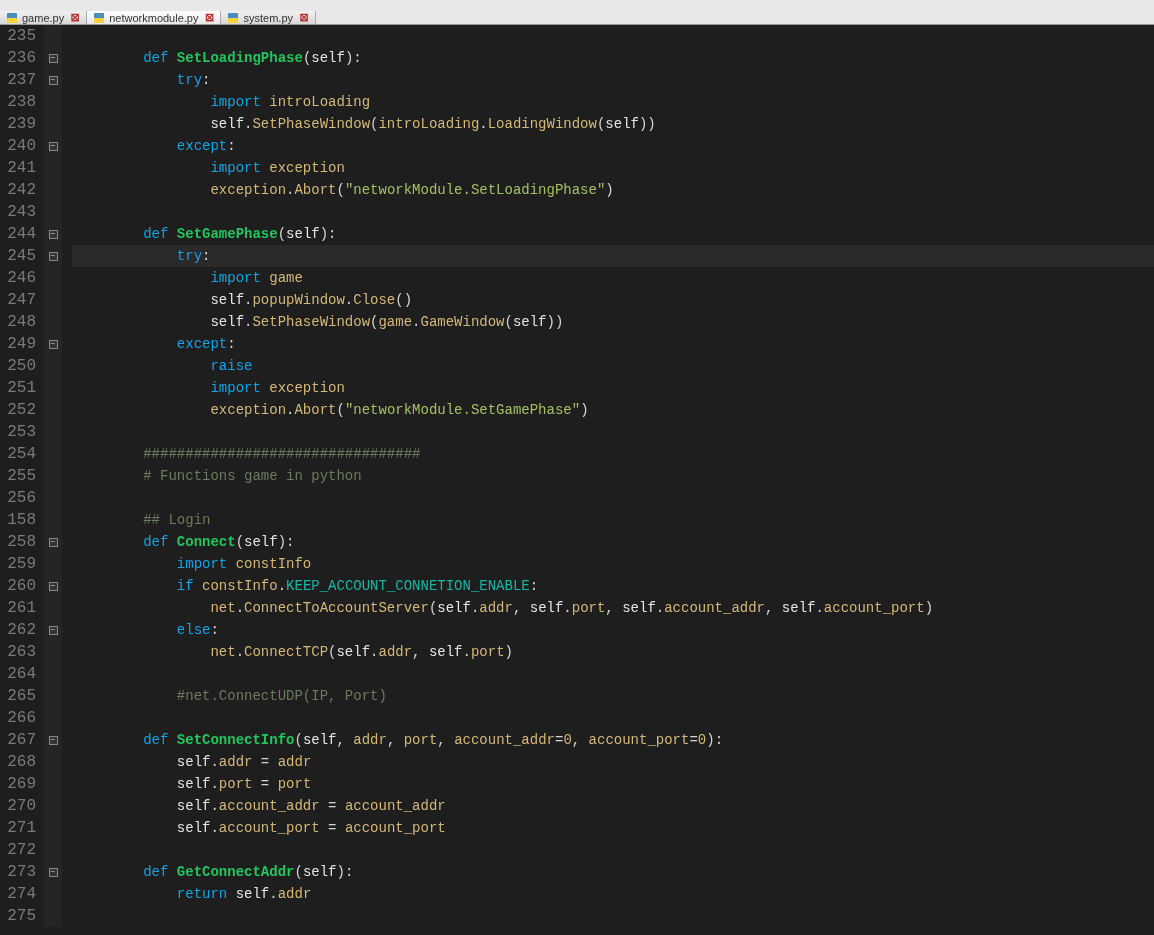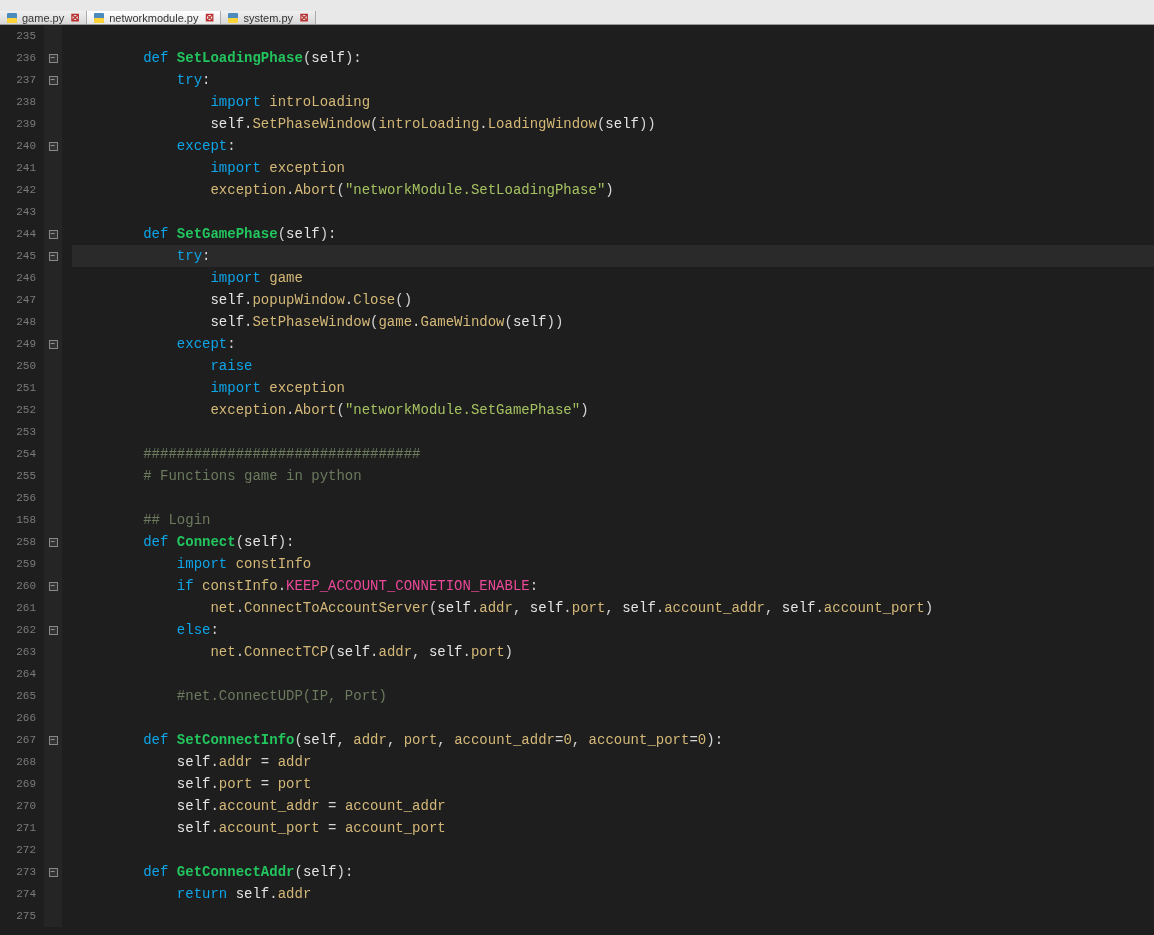--- a/index.html
+++ b/index.html
@@ -65,21 +65,21 @@
 }
 .gutter-row {
   height: 22px;
   display: flex;
   align-items: center;
 }
 .lineno {
   width: 44px;
   text-align: right;
   color: #7a7a7a;
-  font-size: 11px;
+  font-size: 16px;
   padding-right: 8px;
 }
 .fold-col {
   width: 18px;
   text-align: center;
   background: #252525;
   height: 22px;
   display: flex;
   align-items: center;
   justify-content: center;
@@ -114,21 +114,21 @@
 }
 .kw { color: #0ea5e9; }
 .fn { color: #22c55e; font-weight: bold; }
 .op { color: #d4d4d4; }
 .self { color: #e5e5e5; }
 .id { color: #d4b878; }
 .str { color: #a5c261; }
 .cmt { color: #6c7a5e; }
 .paren { color: #d4d4d4; }
 .num { color: #d4b878; }
-.const { color: #ec4899; }
+.const { color: #14b8a6; }
 </style>
 </head>
 <body>
 
 <div class="tab-bar" id="tab-bar">
     <div class="tab">
       <span class="tab-icon">
         <svg width="14" height="14" viewBox="0 0 14 14">
           <rect x="2" y="2" width="10" height="10" rx="1" fill="#4b8bbe"></rect>
           <rect x="2" y="7" width="10" height="5" rx="1" fill="#ffd43b"></rect>

